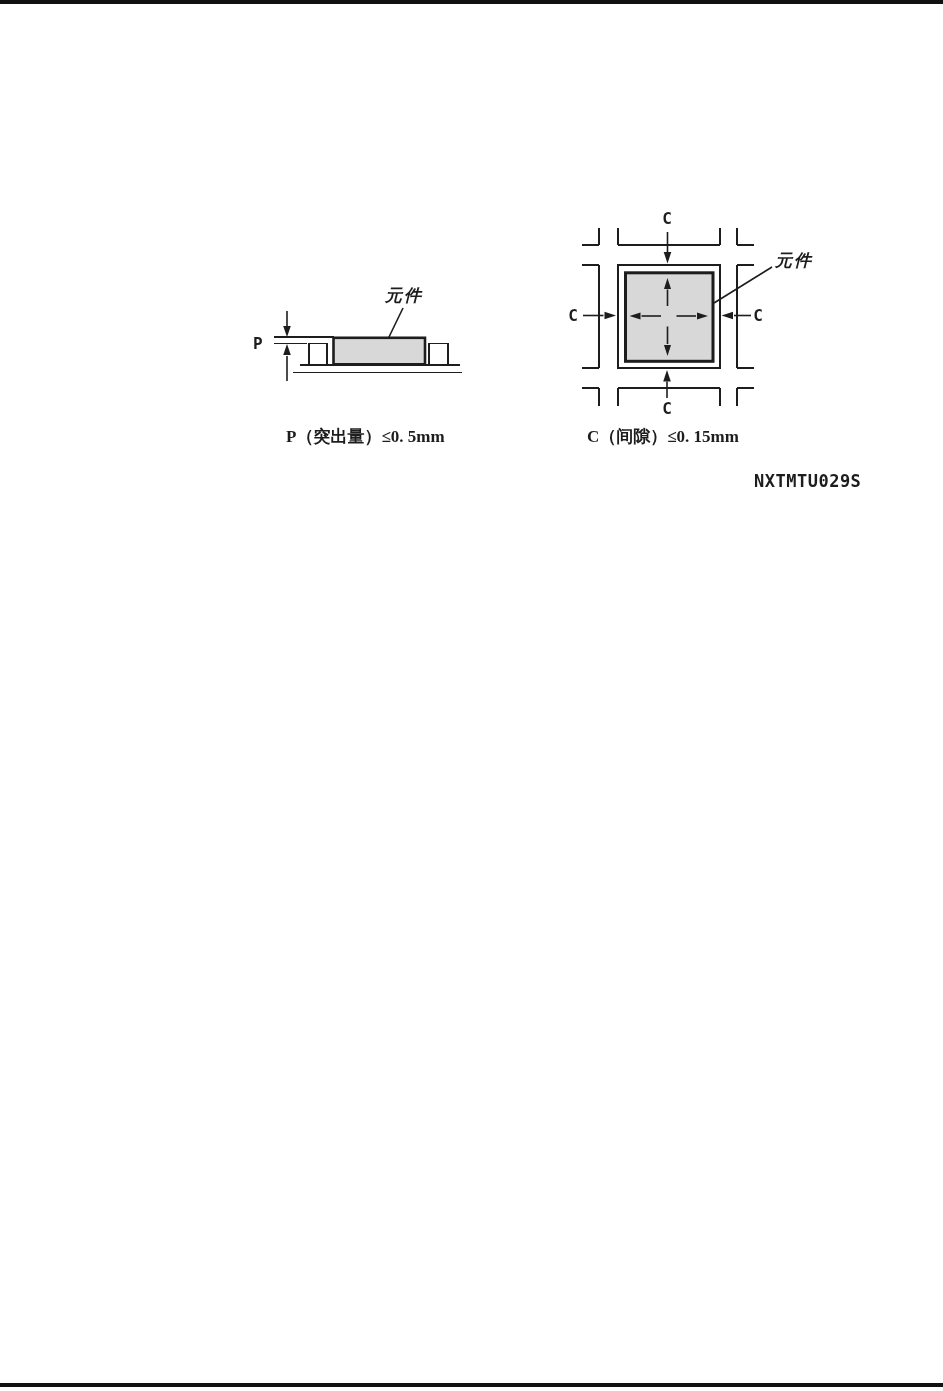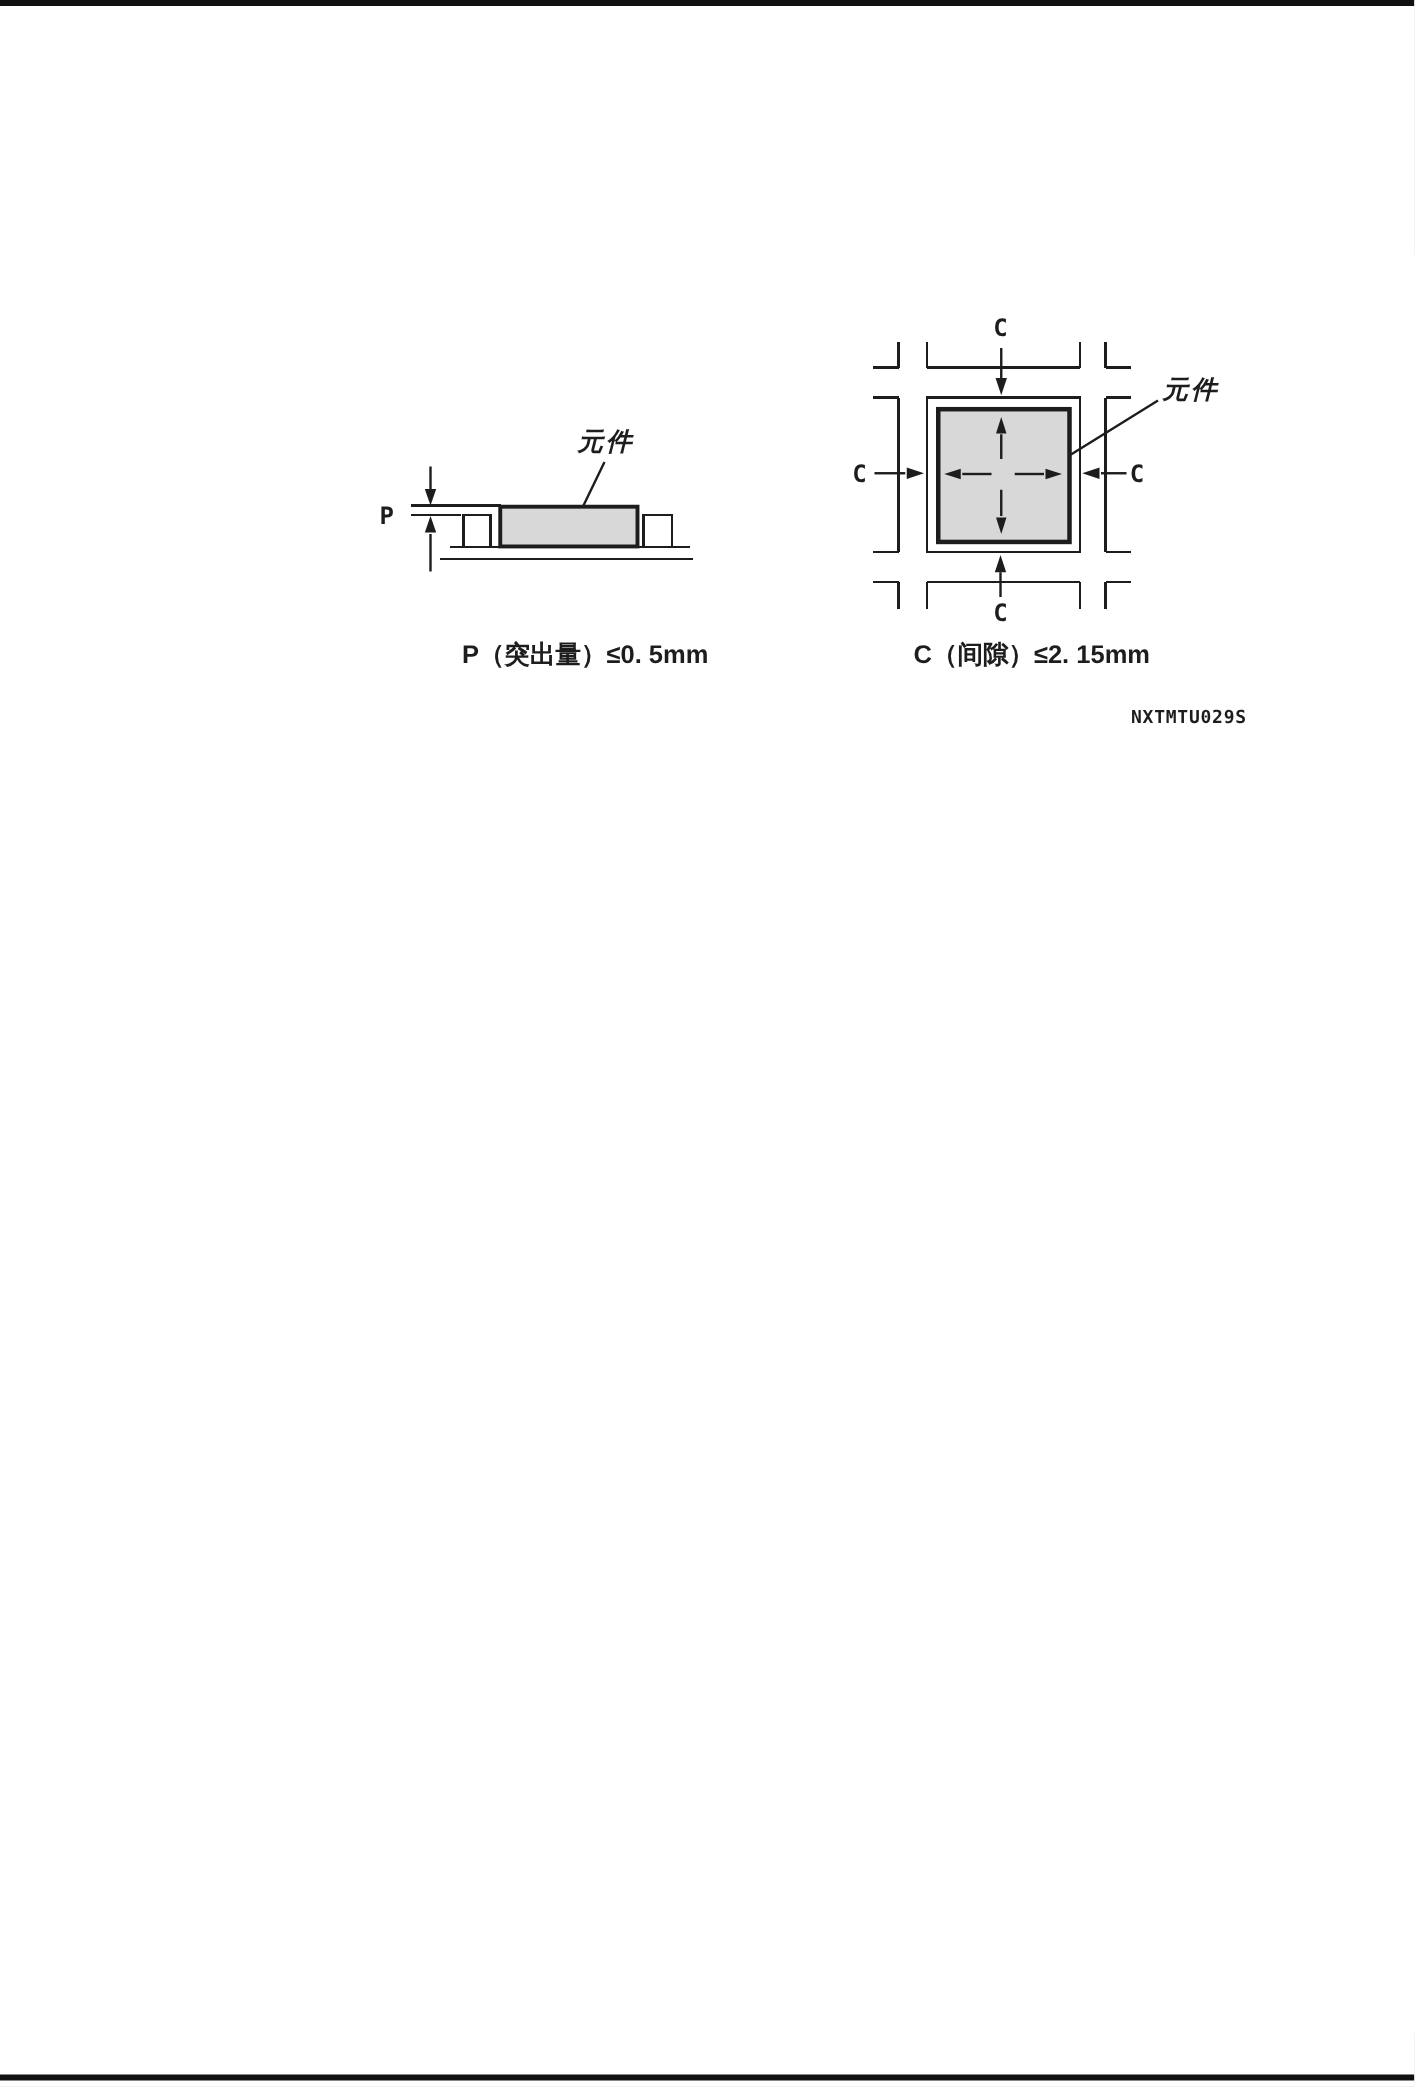--- a/index.html
+++ b/index.html
@@ -19,26 +19,25 @@
     position:absolute;
     color:#1d1d1d;
     font-weight:700;
     white-space:nowrap;
     line-height:1.1;
   }
   .cjk{font-size:17px;letter-spacing:2px;font-family:"DejaVu Sans","Liberation Sans",sans-serif;font-style:italic;}
   .dimletter{font-size:16px;font-family:"DejaVu Sans Mono","Liberation Mono",monospace;}
   .caption{
     font-size:17px;
-    font-family:Liberation Sans, sans-serif;
+    font-family:Liberation Serif, serif;
     letter-spacing:0px;
-    margin-left:22px;
   }
   .figcode{
-    font-size:12px;
+    font-size:17px;
     font-family:"DejaVu Sans Mono","Liberation Mono",monospace;
     letter-spacing:0.5px;
   }
   .c-letter{width:18px;text-align:center;}
 </style>
 </head>
 <body>
 
 <div class="page">
 
@@ -133,17 +132,17 @@
 
   <span class="lbl caption" style="left:286px;top:428px;">P（突出量）≤0. 5mm</span>
 
   <span class="lbl dimletter c-letter" style="left:658px;top:210px;">C</span>
   <span class="lbl dimletter c-letter" style="left:658px;top:400px;">C</span>
   <span class="lbl dimletter c-letter" style="left:564px;top:307px;">C</span>
   <span class="lbl dimletter c-letter" style="left:749px;top:307px;">C</span>
 
   <span class="lbl cjk" style="left:775px;top:251px;">元件</span>
 
-  <span class="lbl caption" style="left:587px;top:428px;">C（间隙）≤2. 15mm</span>
+  <span class="lbl caption" style="left:587px;top:428px;">C（间隙）≤0. 15mm</span>
 
   <span class="lbl figcode" style="left:754px;top:472px;">NXTMTU029S</span>
 
 </div>
 
 </body></html>

